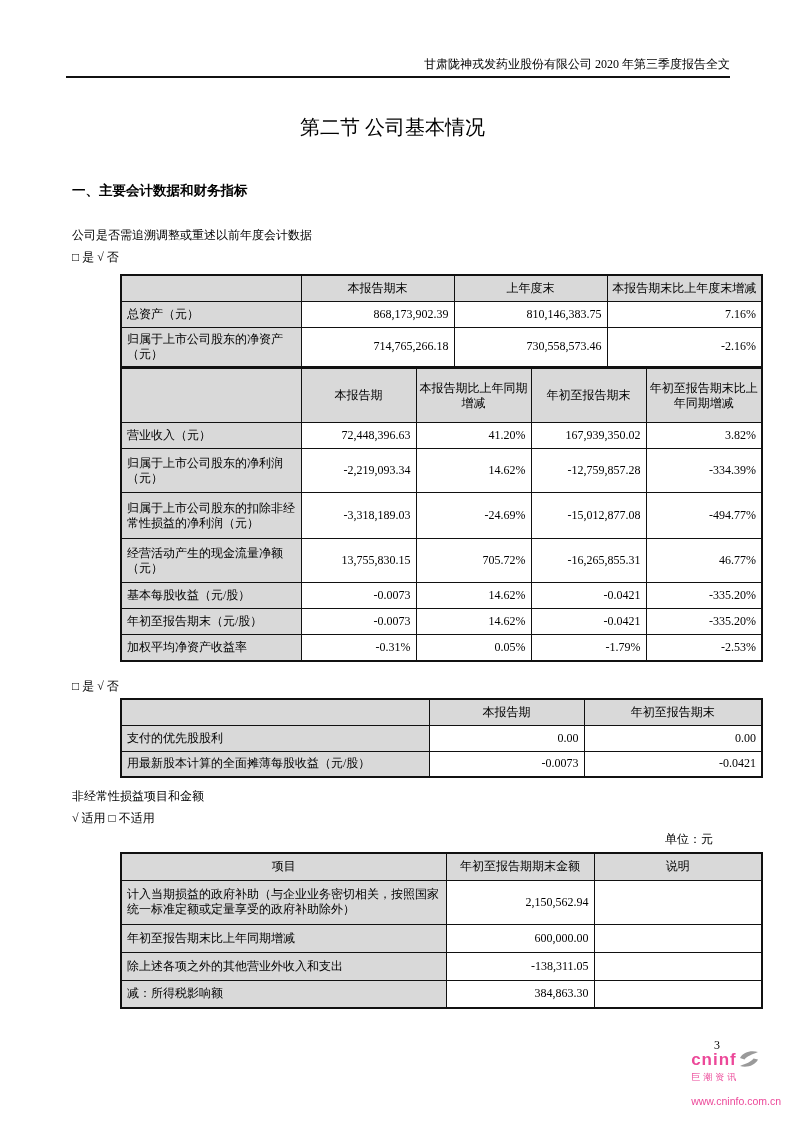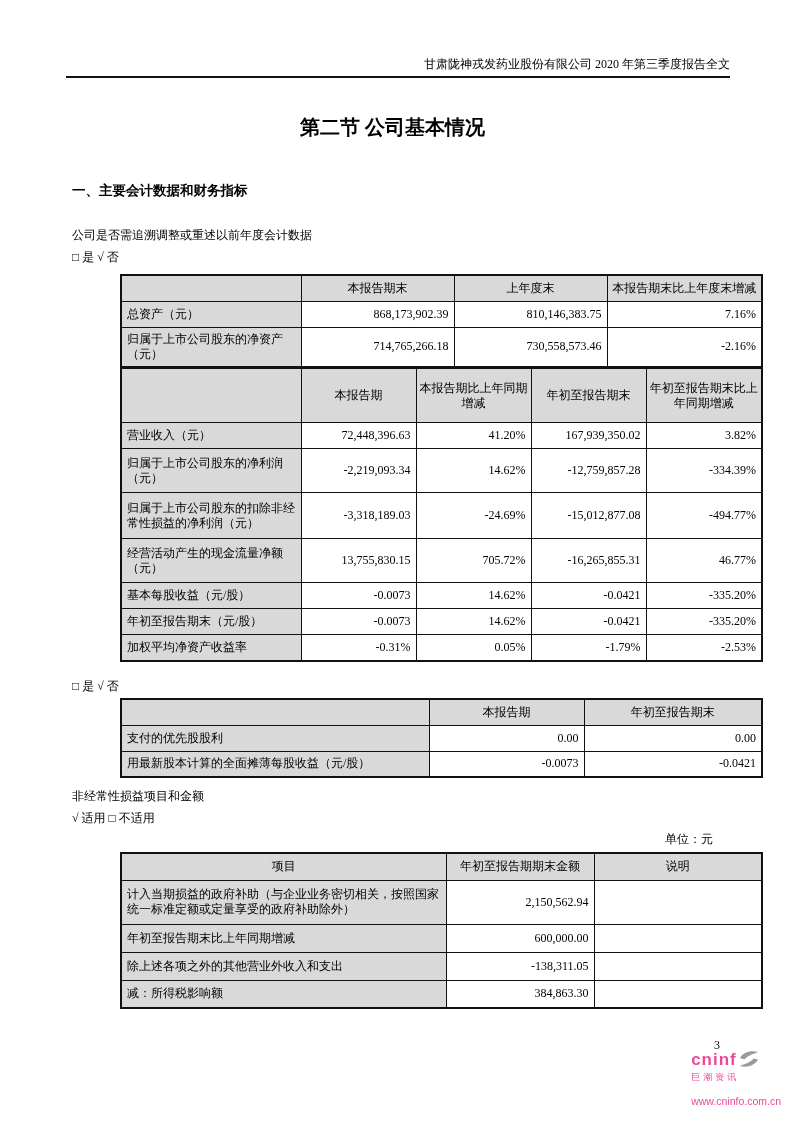--- a/index.html
+++ b/index.html
@@ -11,21 +11,21 @@
     overflow:hidden;
   }
   .abs { position:absolute; }
   .doc-header {
     left:66px; top:56px; width:664px; height:22px;
     border-bottom:2px solid #111;
     text-align:right; font-size:12px; padding-bottom:4px;
   }
   .doc-title {
     left:72px; top:114px; width:641px;
-    text-align:center; font-size:20px; font-weight:bold;
+    text-align:center; font-size:20px; font-weight:normal;
   }
   .sec-heading {
     left:72px; top:182px; width:641px;
     font-size:13.5px; font-weight:bold;
   }
   .body-line { left:72px; width:641px; font-size:12px; }
   .unit-line { text-align:right; }
   table {
     border-collapse:collapse; table-layout:fixed; width:641px;
     border:2px solid #111;

